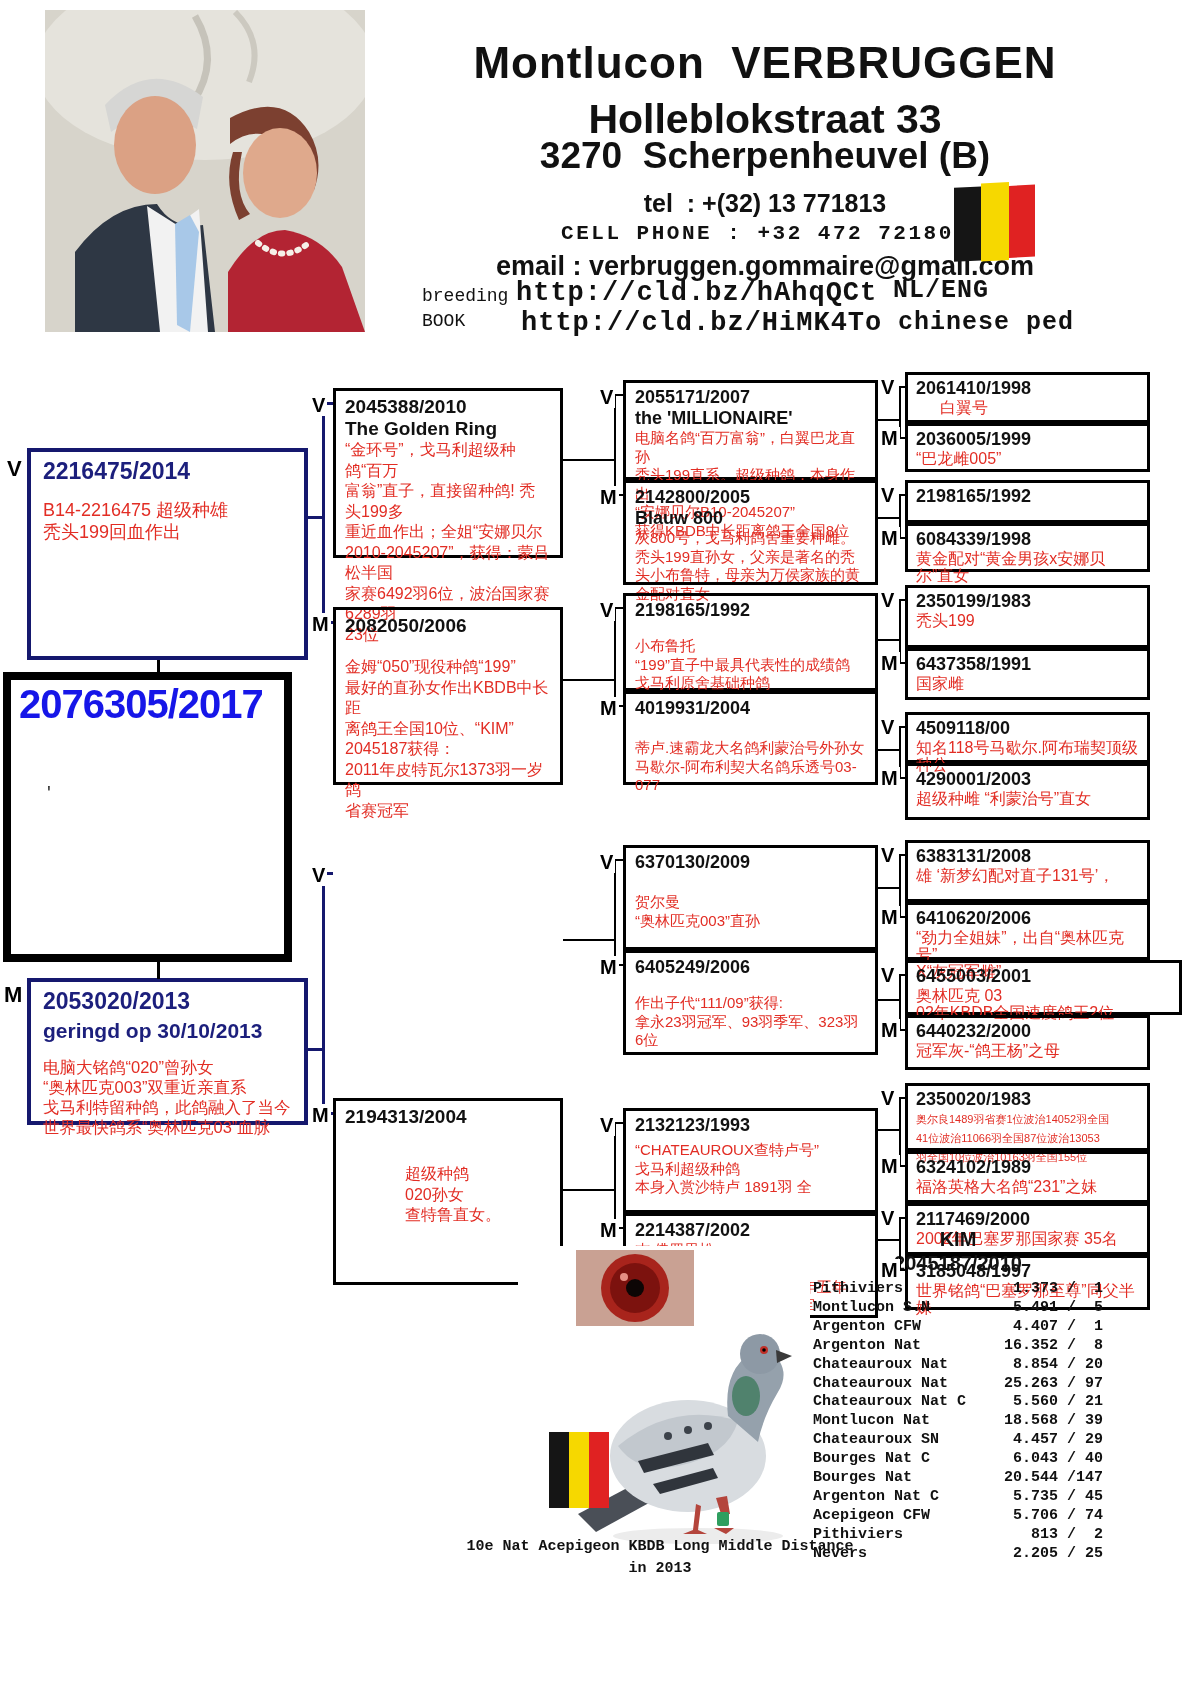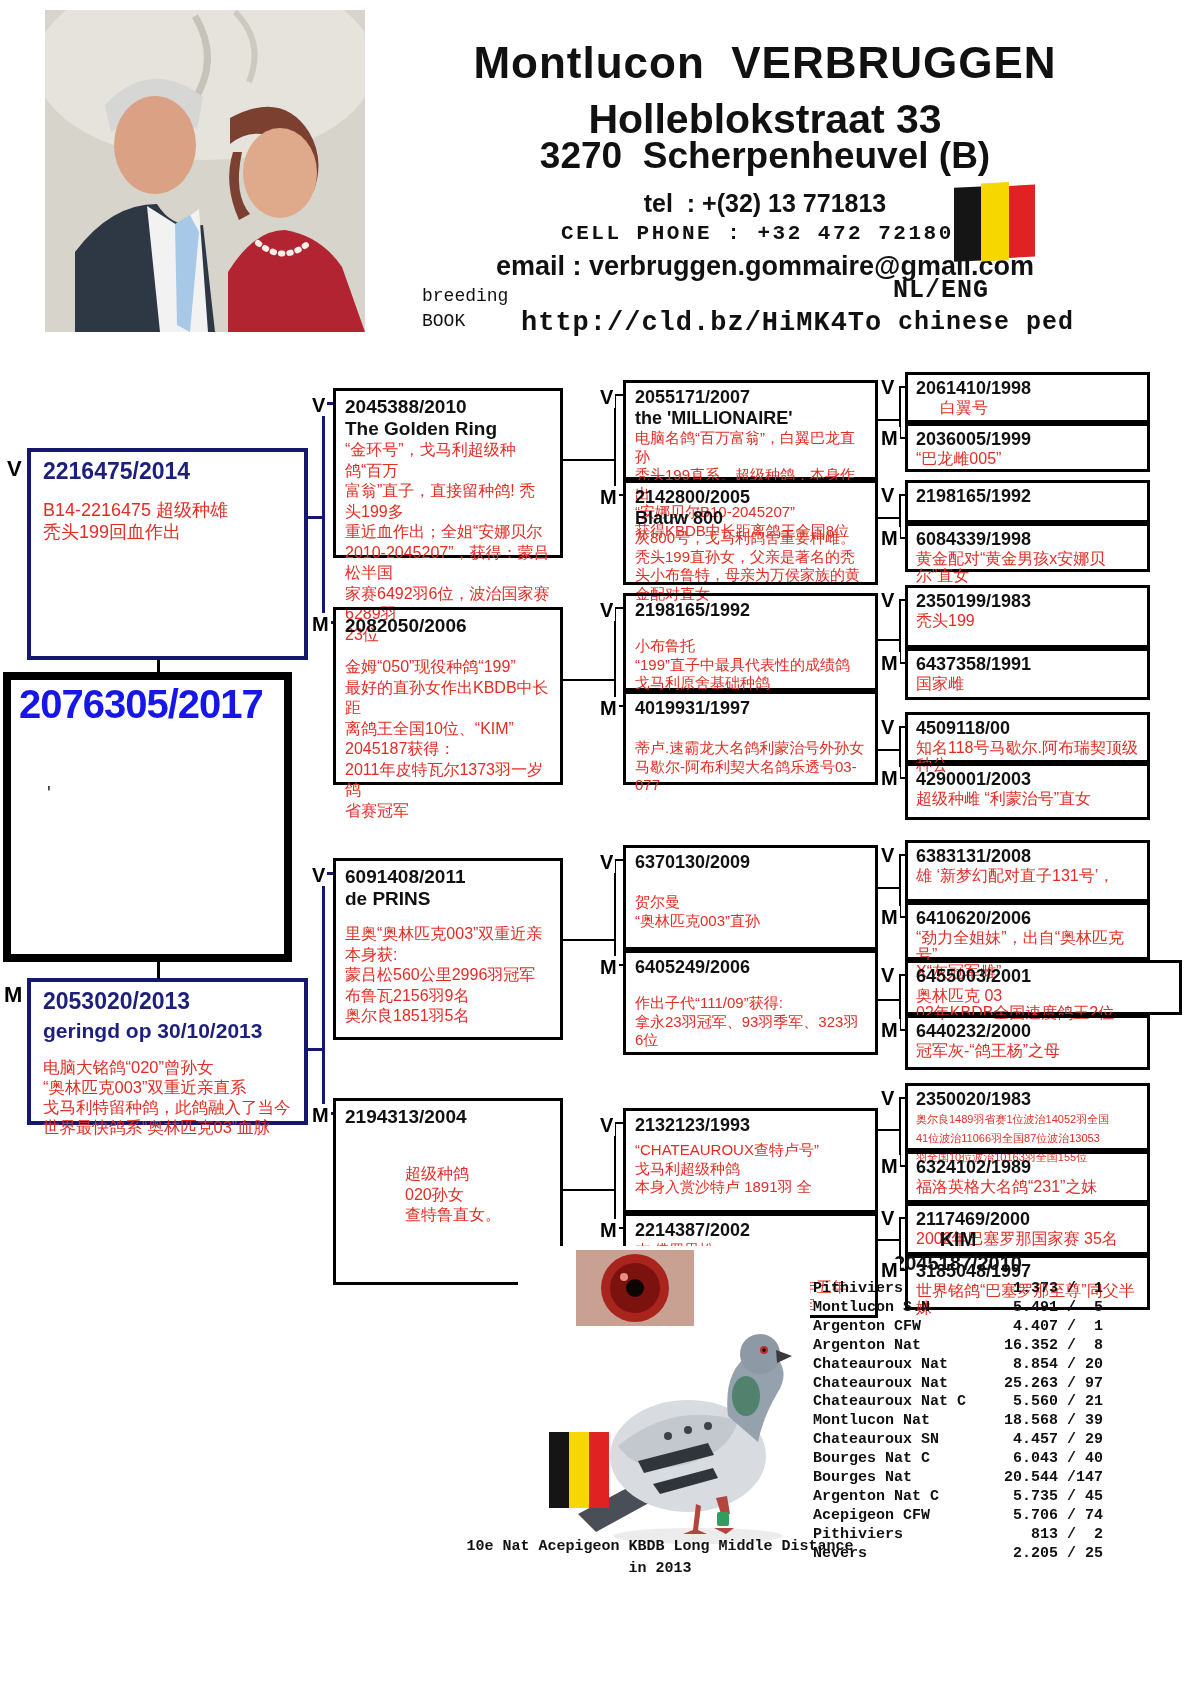--- a/index.html
+++ b/index.html
@@ -85,20 +85,21 @@
 
   <div class="abs ctr h-name pre" style="left:420px;top:38px;width:690px">Montlucon  VERBRUGGEN</div>
   <div class="abs ctr h-addr1 pre" style="left:420px;top:96px;width:690px">Holleblokstraat 33</div>
   <div class="abs ctr h-addr2 pre" style="left:420px;top:135px;width:690px">3270  Scherpenheuvel (B)</div>
   <div class="abs ctr h-tel pre" style="left:420px;top:189px;width:690px">tel  : +(32) 13 771813</div>
   <div class="abs ctr h-cell mono pre" style="left:420px;top:222px;width:690px">CELL PHONE : +32 472 721809</div>
   <div class="abs ctr h-email pre" style="left:420px;top:251px;width:690px">email : verbruggen.gommaire@gmail.com</div>
 
   <div class="abs h-bk mono" style="left:422px;top:286px">breeding</div>
   <div class="abs h-bk mono" style="left:422px;top:311px">BOOK</div>
+  <div class="abs h-link mono" style="left:516px;top:278px">http://cld.bz/hAhqQCt</div>
   <div class="abs h-link mono" style="left:521px;top:308px">http://cld.bz/HiMK4To</div>
   <div class="abs h-lang mono" style="left:893px;top:276px">NL/ENG</div>
   <div class="abs h-lang mono" style="left:898px;top:308px">chinese ped</div>
 
   <svg class="abs" style="left:950px;top:178px" width="88" height="84" viewBox="0 0 88 84">
     <g transform="skewY(-3) translate(0,6)">
       <rect x="4" y="4" width="27" height="74" fill="#151515"></rect>
       <rect x="31" y="1" width="28" height="78" fill="#f6d800"></rect>
       <rect x="59" y="5" width="26" height="72" fill="#e02222"></rect>
     </g>
@@ -143,29 +144,20 @@
     <div class="ring">2082050/2006</div>
     <div class="rtext mt20">金姆“050”现役种鸽“199”
 最好的直孙女作出KBDB中长距
 离鸽王全国10位、“KIM”
 2045187获得：
 2011年皮特瓦尔1373羽一岁鸽
 省赛冠军</div>
   </div>
 
   <span class="vm" style="left:310px;top:864px">V</span>
-  <div class="pbox g3" style="left:333px;top:858px;width:230px;height:182px">
-    <div class="ring">6091408/2011</div>
-    <div class="bname">de PRINS</div>
-    <div class="rtext mt14">里奥“奥林匹克003”双重近亲
-本身获:
-蒙吕松560公里2996羽冠军
-布鲁瓦2156羽9名
-奥尔良1851羽5名</div>
-  </div>
 
   <span class="vm" style="left:310px;top:1104px">M</span>
   <div class="pbox g3" style="left:333px;top:1098px;width:230px;height:187px">
     <div class="ring">2194313/2004</div>
     <div class="rtext mt36 pl60">超级种鸽
 020孙女
 查特鲁直女。</div>
   </div>
 
   <span class="vm" style="left:598px;top:386px">V</span>
@@ -191,21 +183,21 @@
   <span class="vm" style="left:598px;top:599px">V</span>
   <div class="pbox g4" style="left:623px;top:593px;width:255px;height:98px">
     <div class="ring">2198165/1992</div>
     <div class="rtext mt16">小布鲁托
 “199”直子中最具代表性的成绩鸽
 戈马利原舍基础种鸽</div>
   </div>
 
   <span class="vm" style="left:598px;top:697px">M</span>
   <div class="pbox g4" style="left:623px;top:691px;width:255px;height:94px">
-    <div class="ring">4019931/1997</div>
+    <div class="ring">4019931/2004</div>
     <div class="rtext mt20">蒂卢.速霸龙大名鸽利蒙治号外孙女
 马歇尔-阿布利契大名鸽乐透号03-077</div>
   </div>
 
   <span class="vm" style="left:598px;top:851px">V</span>
   <div class="pbox g4" style="left:623px;top:845px;width:255px;height:105px">
     <div class="ring">6370130/2009</div>
     <div class="rtext mt20">贺尔曼
 “奥林匹克003”直孙</div>
   </div>

